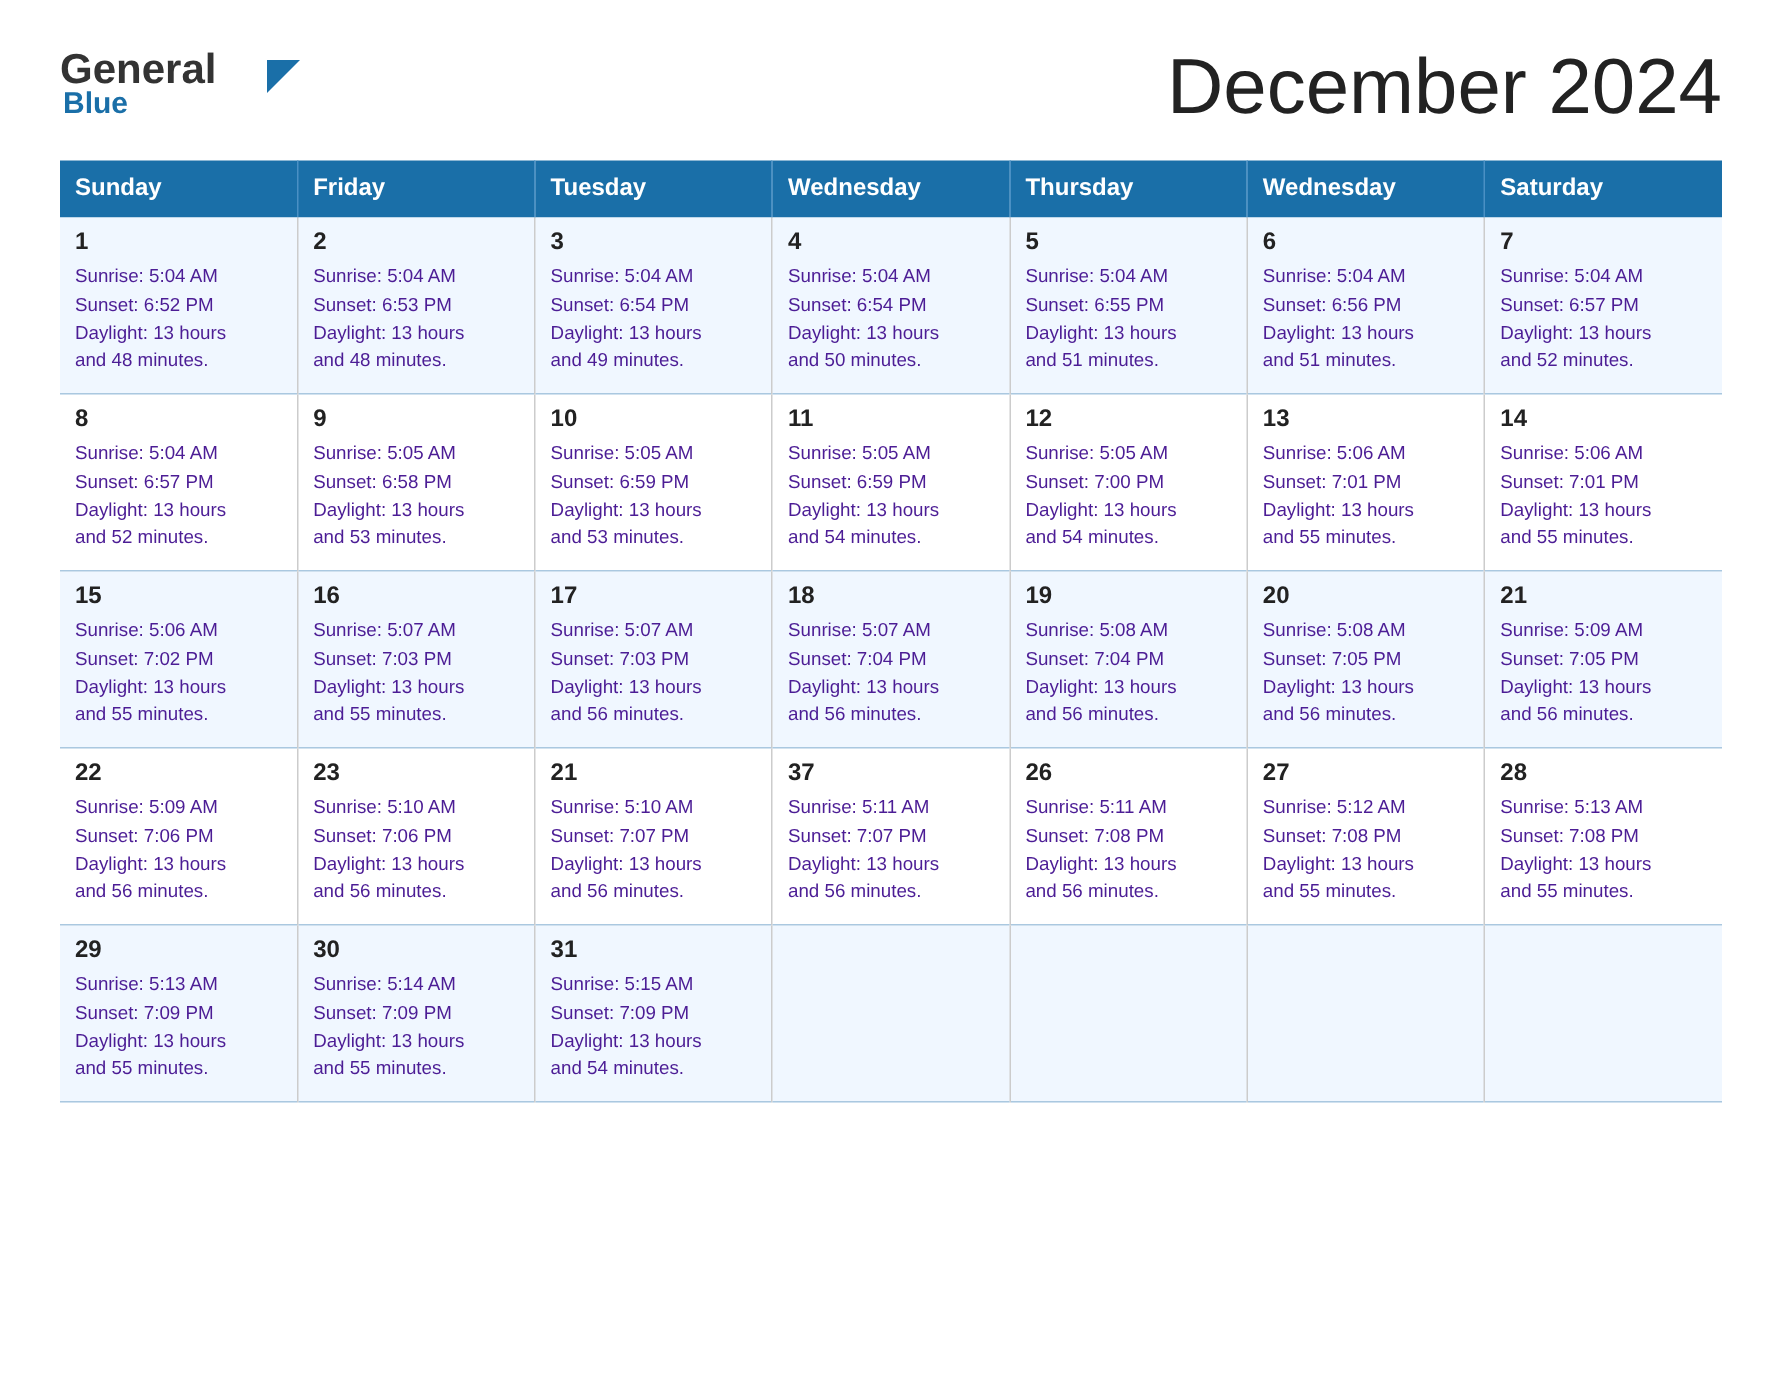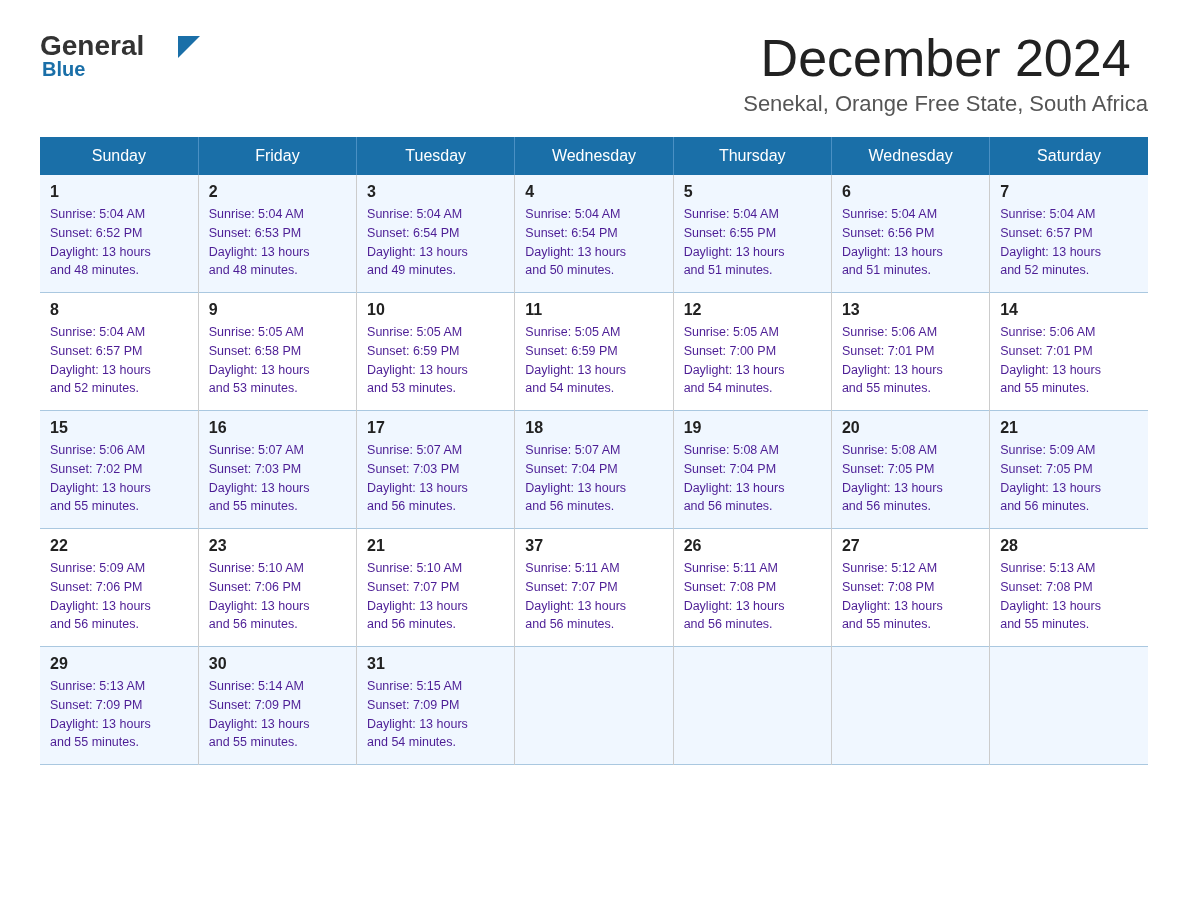--- a/index.html
+++ b/index.html
@@ -26,21 +26,21 @@
       font-weight: bold;
       color: #1a6fa8;
       margin-left: 2px;
     }
     .logo-wrapper {
       display: flex;
       flex-direction: column;
     }
     .logo-top-row {
       display: flex;
-      align-items: flex-start;
+      align-items: flex-end;
       gap: 31px;
     }
     .title-section {
       text-align: center;
     }
     .month-title {
       font-size: 52px;
       font-weight: normal;
       color: #222;
       line-height: 1.1;
@@ -54,23 +54,23 @@
       width: 100%;
       border-collapse: collapse;
       table-layout: fixed;
     }
     thead tr {
       background-color: #1a6fa8;
     }
     thead th {
       color: #fff;
       font-size: 16px;
-      font-weight: normal;
+      font-weight: bold;
       padding: 10px 10px;
-      text-align: center;
+      text-align: left;
       border-right: 1px solid #4a90c4;
     }
     thead th:last-child {
       border-right: none;
     }
     tbody tr {
       border-bottom: 1px solid #aac8e0;
     }
     tbody td {
       vertical-align: top;
@@ -112,21 +112,20 @@
     <div class="logo-top-row">
       <span class="logo-text-general">General</span>
       <svg width="22" height="22" viewBox="0 0 22 22" style="margin-left:3px; margin-top:6px;">
         <polygon points="0,0 22,0 0,22" fill="#1a6fa8"></polygon>
       </svg>
     </div>
     <span class="logo-blue" style="margin-top:-4px; margin-left:2px;">Blue</span>
   </div>
   <div class="title-section">
     <div class="month-title">December 2024</div>
-    <div class="location-subtitle">Senekal, Orange Free State, South Africa</div>
   </div>
 </div>
 
 <table>
   <thead>
     <tr>
       <th><span>Sunday</span></th>
       <th><span>Friday</span></th>
       <th><span>Tuesday</span></th>
       <th><span>Wednesday</span></th>

